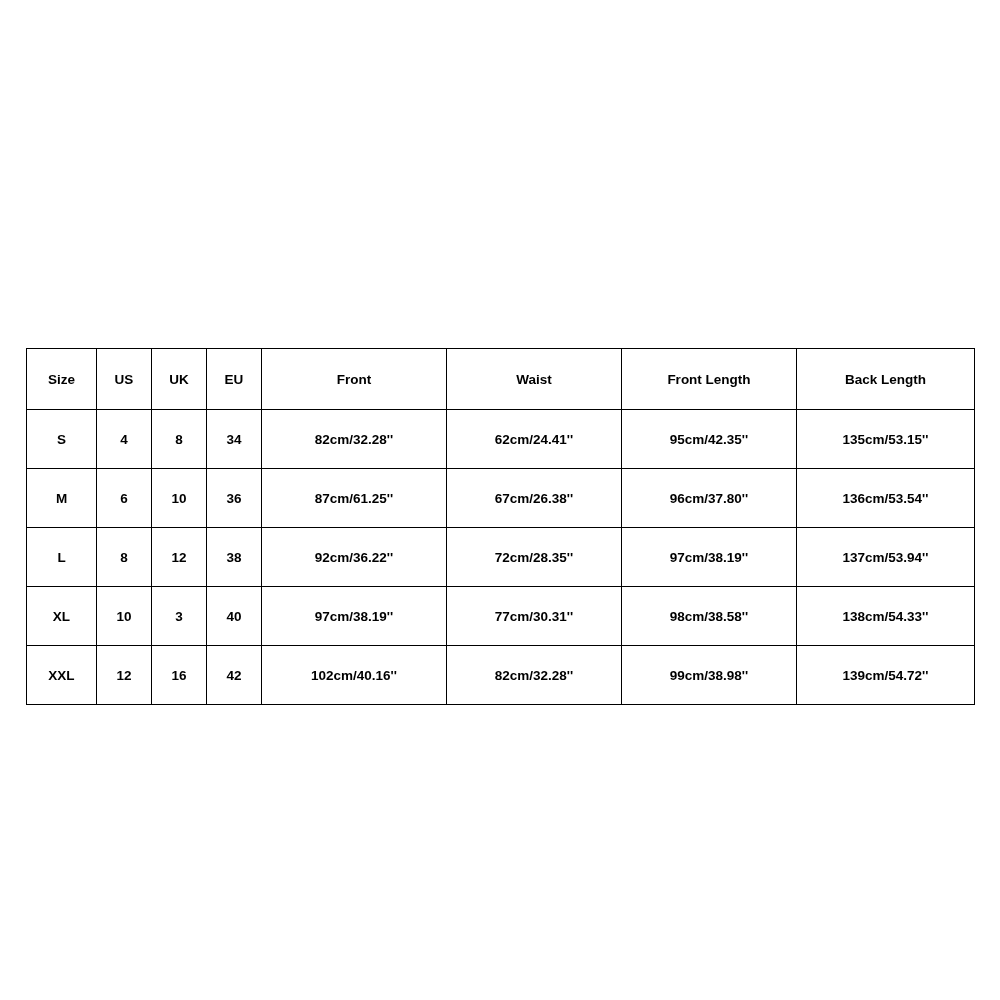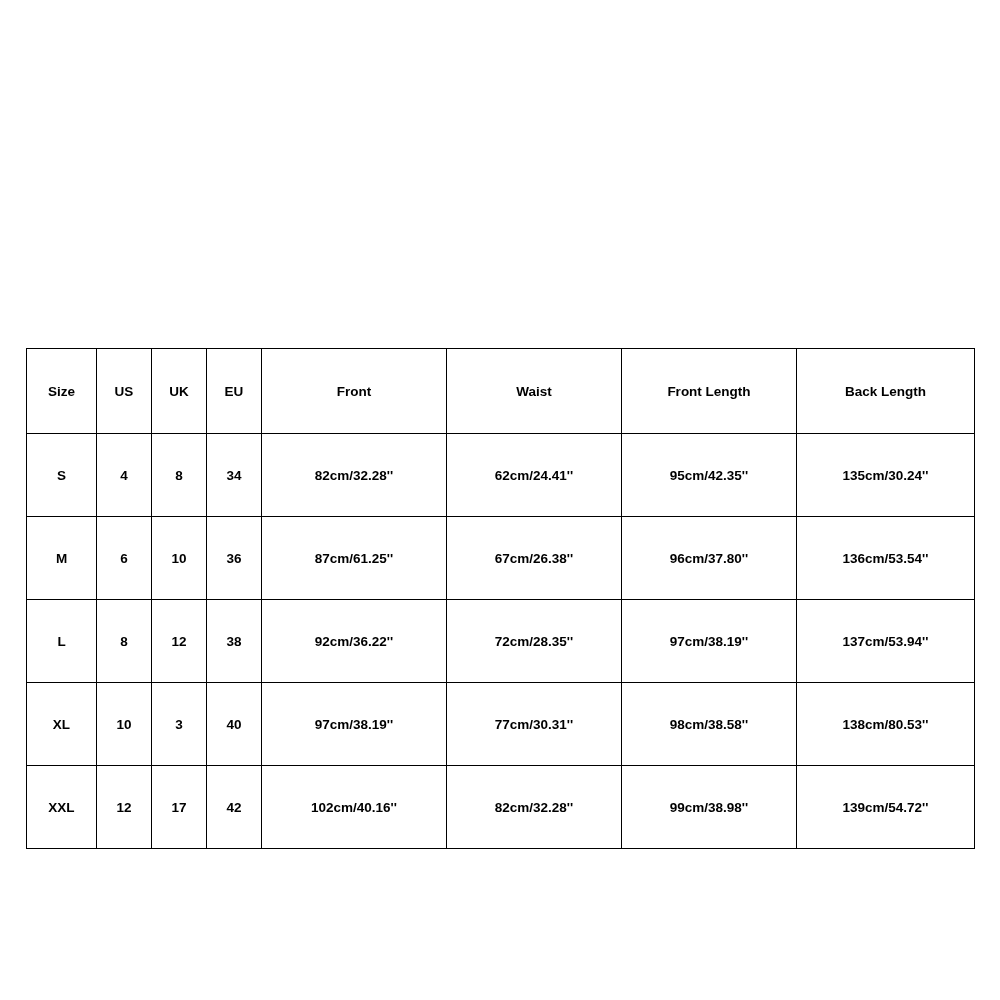--- a/index.html
+++ b/index.html
@@ -30,21 +30,21 @@
   }
   table.size-chart th,
   table.size-chart td {
     border: 1px solid #000000;
     text-align: center;
     vertical-align: middle;
     color: #000000;
     font-size: 13.5px;
     font-weight: bold;
     font-family: "Liberation Sans", sans-serif;
-    padding: 16px;
+    padding: 4px;
   }
   table.size-chart thead th {
     height: 52px;
   }
   table.size-chart tbody td {
     height: 50px;
   }
   
   col.c-size { width: 70px; }
   col.c-us   { width: 55px; }
@@ -85,21 +85,21 @@
       </thead>
       <tbody>
         <tr>
           <td>S</td>
           <td>4</td>
           <td>8</td>
           <td>34</td>
           <td>82cm/32.28''</td>
           <td>62cm/24.41''</td>
           <td>95cm/42.35''</td>
-          <td>135cm/30.24''</td>
+          <td>135cm/53.15''</td>
         </tr>
         <tr>
           <td>M</td>
           <td>6</td>
           <td>10</td>
           <td>36</td>
           <td>87cm/61.25''</td>
           <td>67cm/26.38''</td>
           <td>96cm/37.80''</td>
           <td>136cm/53.54''</td>
@@ -115,26 +115,26 @@
           <td>137cm/53.94''</td>
         </tr>
         <tr>
           <td>XL</td>
           <td>10</td>
           <td>3</td>
           <td>40</td>
           <td>97cm/38.19''</td>
           <td>77cm/30.31''</td>
           <td>98cm/38.58''</td>
-          <td>138cm/80.53''</td>
+          <td>138cm/54.33''</td>
         </tr>
         <tr>
           <td>XXL</td>
           <td>12</td>
-          <td>17</td>
+          <td>16</td>
           <td>42</td>
           <td>102cm/40.16''</td>
           <td>82cm/32.28''</td>
           <td>99cm/38.98''</td>
           <td>139cm/54.72''</td>
         </tr>
       </tbody>
     </table>
   </div>
 </div>

